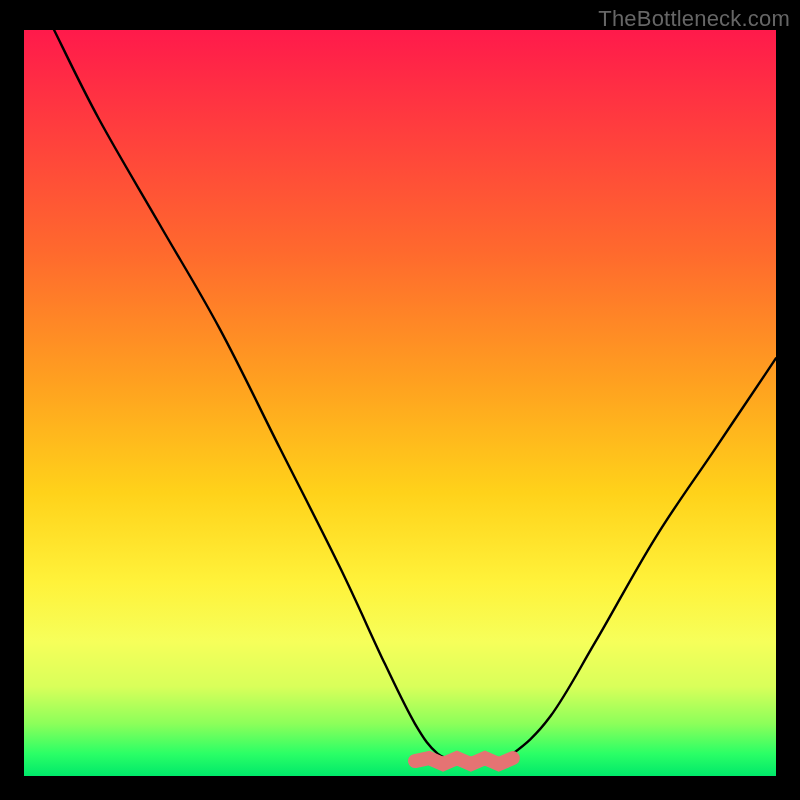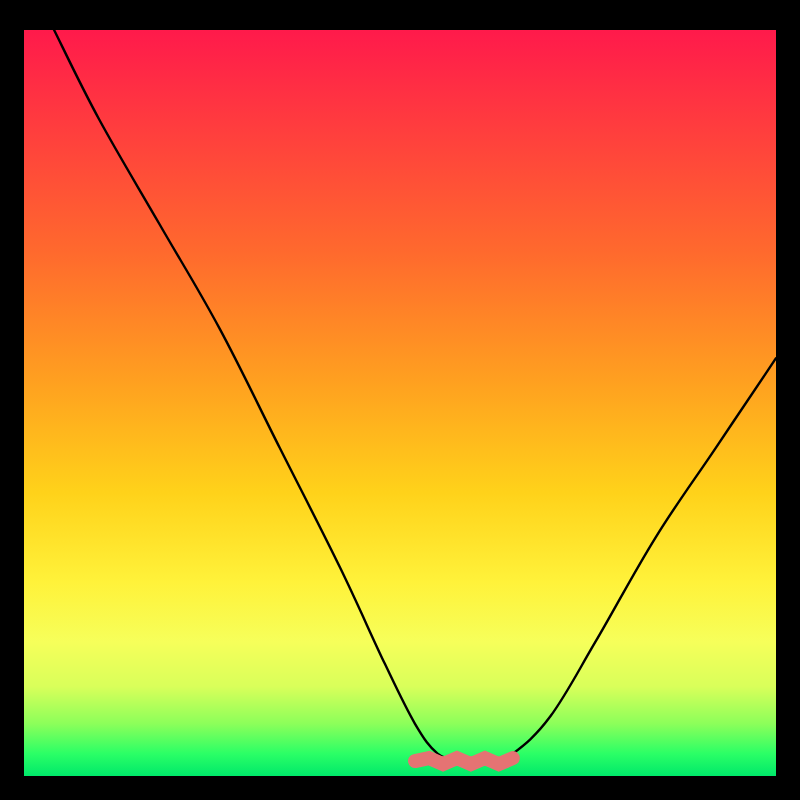--- a/index.html
+++ b/index.html
@@ -55,20 +55,21 @@
     font-size: 22px;
     letter-spacing: 0.2px;
     user-select: none;
   }
 </style>
 </head>
 <body>
 
 <div class="stage">
 
+  <div class="watermark">TheBottleneck.com</div>
 
   <div class="plot-area">
     <svg class="curve" viewBox="0 0 752 746" preserveAspectRatio="none">
       <path d="M 30.1 0.0 C 38.2 16.1, 56.2 54.6, 75.2 89.5 C 94.2 124.4, 113.7 156.4, 135.4 194.0 C 157.0 231.6, 173.9 258.1, 195.5 298.4 C 217.2 338.7, 234.0 374.8, 255.7 417.8 C 277.3 460.7, 296.9 498.2, 315.8 537.1 C 334.8 576.1, 347.4 605.9, 361.0 634.1 C 374.5 662.3, 381.6 677.7, 391.0 693.8 C 400.5 709.9, 405.5 716.9, 413.6 723.6 C 421.7 730.3, 429.4 729.7, 436.2 731.1 C 442.9 732.4, 445.8 731.1, 451.2 731.1 C 456.6 731.1, 459.5 732.4, 466.2 731.1 C 473.0 729.7, 478.0 731.7, 488.8 723.6 C 499.6 715.6, 511.5 706.5, 526.4 686.3 C 541.3 666.2, 552.6 643.9, 571.5 611.7 C 590.5 579.5, 610.0 542.2, 631.7 507.3 C 653.3 472.4, 670.2 450.0, 691.8 417.8 C 713.5 385.5, 741.2 344.4, 752.0 328.2" fill="none" stroke="#000" stroke-width="2.4" stroke-linecap="round" stroke-linejoin="round" id="curve-path"></path>
       <path d="M 391.0 731.1 L 405.0 728.1 L 419.0 734.1 L 432.9 728.1 L 446.9 734.1 L 460.9 728.1 L 474.8 734.1 L 488.8 728.1" fill="none" stroke-width="14" stroke-linecap="round" id="floor-path" stroke="#e57373"></path>
     </svg>
   </div>
 
 </div>
 

